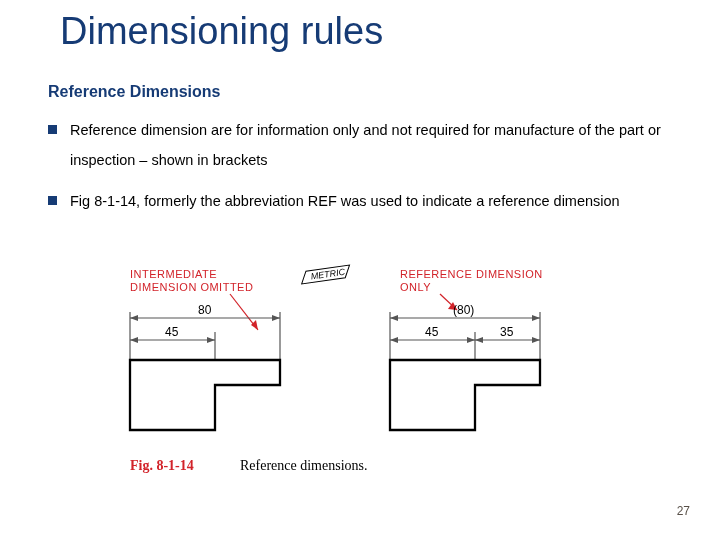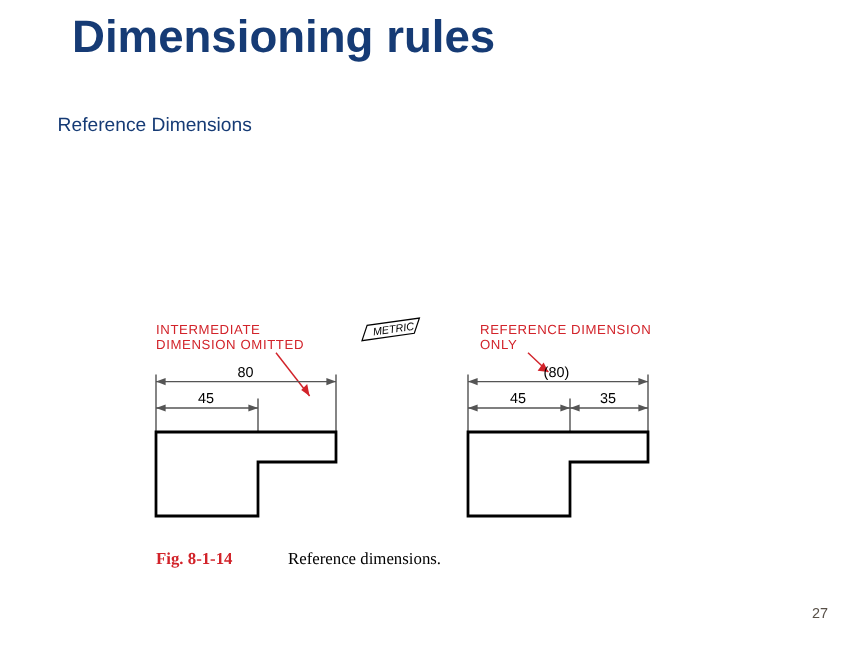--- a/index.html
+++ b/index.html
@@ -17,28 +17,28 @@
     width: 720px;
     height: 540px;
     box-sizing: border-box;
   }
   .title {
     position: absolute;
     left: 60px;
     top: 10px;
     font-size: 38px;
     color: #163b75;
-    font-weight: 700;
+    font-weight: 400;
   }
   .subtitle {
     position: absolute;
     left: 48px;
-    top: 96px;
+    top: 83px;
     font-size: 16px;
-    font-weight: normal;
+    font-weight: bold;
     color: #163b75;
   }
   .bullets {
     position: absolute;
     left: 48px;
     top: 115px;
     width: 620px;
   }
   .bullet {
     position: relative;
@@ -109,20 +109,24 @@
   }
 </style>
 </head>
 <body>
 
 <div class="slide">
 
   <div class="title">Dimensioning rules</div>
   <div class="subtitle">Reference Dimensions</div>
 
+  <div class="bullets">
+    <div class="bullet">Reference dimension are for information only and not required for manufacture of the part or inspection – shown in brackets</div>
+    <div class="bullet">Fig 8-1-14, formerly the abbreviation REF was used to indicate a reference dimension</div>
+  </div>
 
   <div class="figure">
     <svg width="500" height="230" viewBox="0 0 500 230">
 
       <text class="label-red" x="20" y="18">INTERMEDIATE</text>
       <text class="label-red" x="20" y="31">DIMENSION OMITTED</text>
 
       <line x1="120" y1="34" x2="148" y2="70" stroke="#d2232a" stroke-width="1.2"></line>
       <polygon points="148,70 141,65 146,60" fill="#d2232a"></polygon>
 

